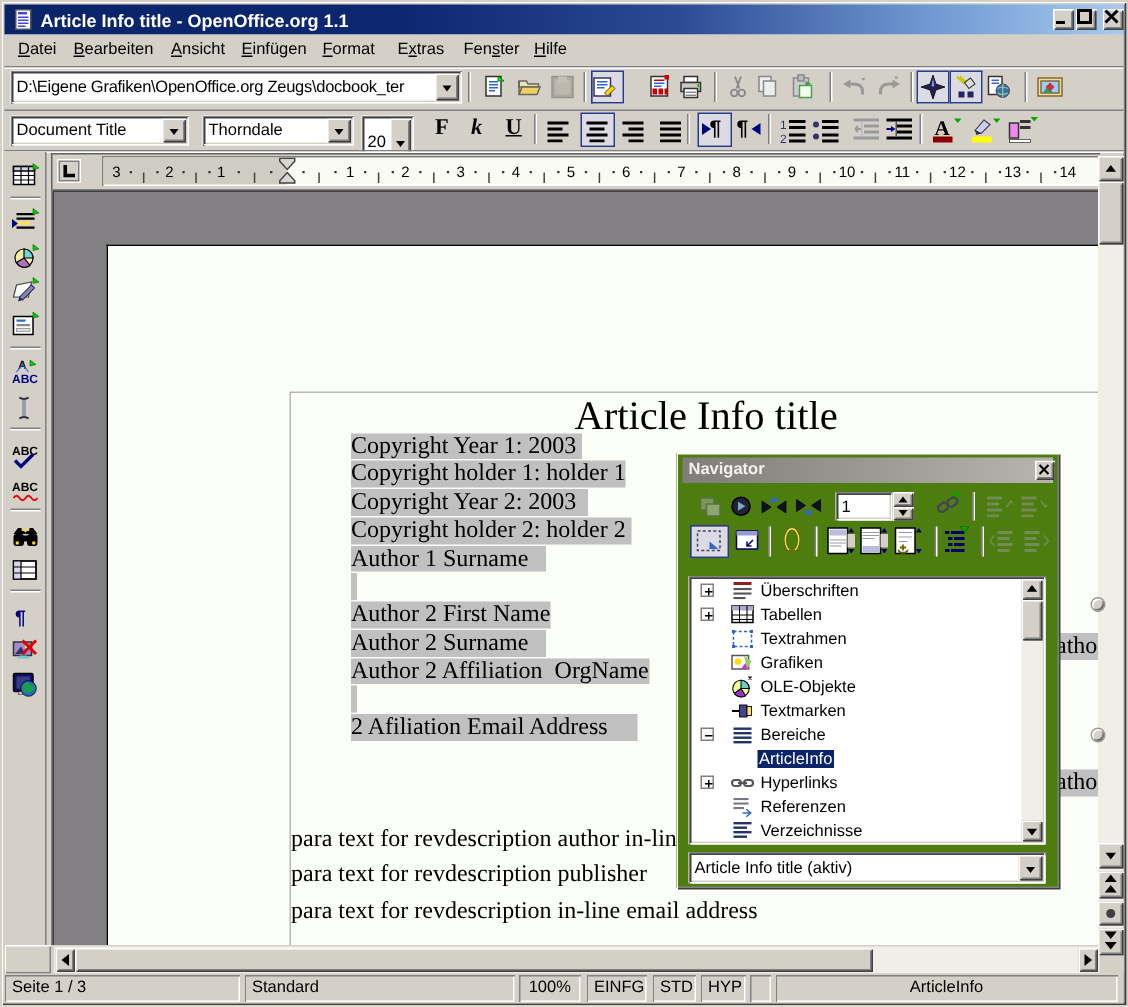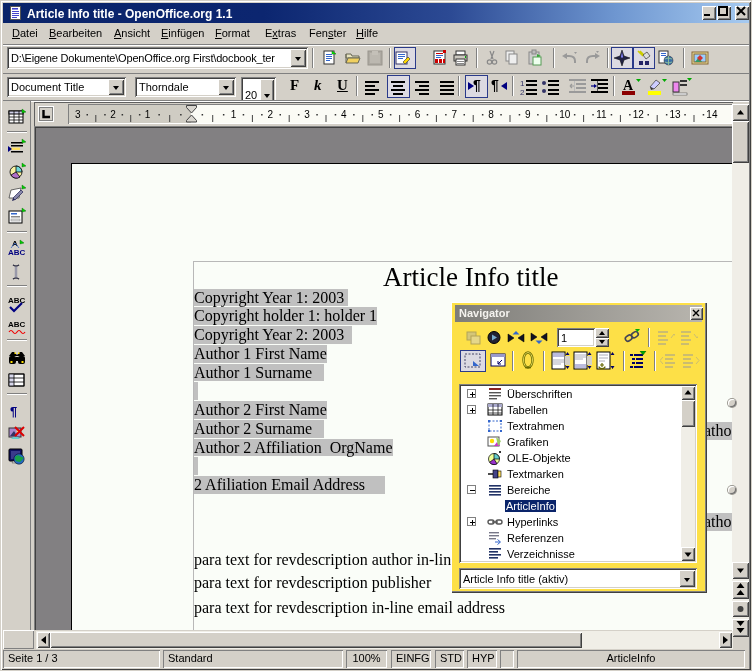--- a/index.html
+++ b/index.html
@@ -45,24 +45,24 @@
   box-shadow: inset 1px 1px 0 #808080, inset 2px 2px 0 #404040; overflow:hidden; }
 .page { position:absolute; left:37px; top:37px; right:0; bottom:-5px; background:#fafdf8; border-left:1px solid #000; border-top:1px solid #000; }
 .serif { font-family:"Liberation Serif", serif; }
 .vscroll { position:absolute; left:732px; top:104px; width:17px; height:545px; background:#f0eee7; }
 .sbtn { position:absolute; background:#d4d0c8;
   box-shadow: inset 1px 1px 0 #ffffff, inset -1px -1px 0 #404040, inset 2px 2px 0 #d4d0c8, inset -2px -2px 0 #808080; }
 .hscroll { position:absolute; left:36px; top:631px; width:697px; height:18px; background:#f0eee7; }
 .statusbar { position:absolute; left:3px; top:649px; width:746px; height:20px; background:#d4d0c8; }
 .sfield { position:absolute; top:1px; height:18px; font-size:11px; color:#000;
   box-shadow: inset 1px 1px 0 #808080, inset -1px -1px 0 #fff; padding:2px 5px; white-space:nowrap; }
-.navwin { position:absolute; left:451px; top:302px; width:255px; height:290px; background:#fde047;
+.navwin { position:absolute; left:451px; top:302px; width:255px; height:290px; background:#4d7c0f;
   box-shadow: 1px 1px 0 #404040, inset 1px 1px 0 #fff, inset -1px -1px 0 #808080; }
 .hl { background:#c0c0c0; display:table; height:17.75px; line-height:17.75px; }
-.doc-lines > div { height:18.75px; } .doc-lines .hl { margin:0; }
+.doc-lines > div { height:18.75px;margin-left:40px; } .doc-lines .hl { margin:0; }
 .treerow { position:absolute; left:2px; height:16px; font-size:11px; white-space:nowrap; color:#000; }
 .treerow .lbl { position:absolute; top:2px; }
 .plusbox { position:absolute; left:6px; top:3px; width:9px; height:9px; background:#fff; border:1px solid #808080; }
 .plusbox svg { position:absolute; left:0; top:0; }
 .ticon { position:absolute; left:26px; top:0px; }
 svg { display:block; }
 </style>
 </head>
 <body>
 <div class="win"></div>
@@ -102,21 +102,21 @@
   <span style="left:212px"><u>F</u>ormat</span>
   <span style="left:262px">E<u>x</u>tras</span>
   <span style="left:306px">Fen<u>s</u>ter</span>
   <span style="left:353px"><u>H</u>ilfe</span>
 </div>
 <div class="mbline"></div>
 
 <div class="toolbar1" id="tb1">
 
   <div class="combo" style="left:4px;top:1px;width:301px;height:22px">
-    <span class="ctext" style="letter-spacing:-0.18px">D:\Eigene Dokumente\OpenOffice.org First\docbook_ter</span>
+    <span class="ctext" style="letter-spacing:-0.18px">D:\Eigene Grafiken\OpenOffice.org Zeugs\docbook_ter</span>
     <div class="cbtn"></div>
   </div>
   <div class="tsep" style="left:309px;top:2px;height:20px"></div>
 
   <svg class="icon" style="left:318px;top:3px" width="18" height="18" viewBox="0 0 18 18">
     <rect x="3" y="2" width="10" height="13" fill="#fff" stroke="#333"></rect>
     <path d="M11 2 l4 3 -4 0 z" fill="#0f0" stroke="#060" stroke-width="0.5"></path>
     <rect x="5" y="5" width="6" height="1" fill="#36c"></rect>
       <rect x="5" y="7" width="6" height="1" fill="#36c"></rect>
     <rect x="5" y="9" width="6" height="1" fill="#36c"></rect>
@@ -576,21 +576,21 @@
     <div>
         <span class="hl">Copyright Year 1: 2003&nbsp;</span>
       </div>
     <div>
         <span class="hl">Copyright holder 1: holder 1</span>
       </div>
     <div>
         <span class="hl">Copyright Year 2: 2003&nbsp;&nbsp;</span>
       </div>
     <div>
-        <span class="hl">Author 1 First Name</span>
+        <span class="hl">Copyright holder 2: holder 2&nbsp;</span>
       </div>
     <div>
         <span class="hl">Author 1 Surname&nbsp;&nbsp;&nbsp;</span>
       </div>
     <div>
         <span class="hl">&nbsp;</span>
       </div>
     <div>
         <span class="hl">Author 2 First Name</span>
       </div>

